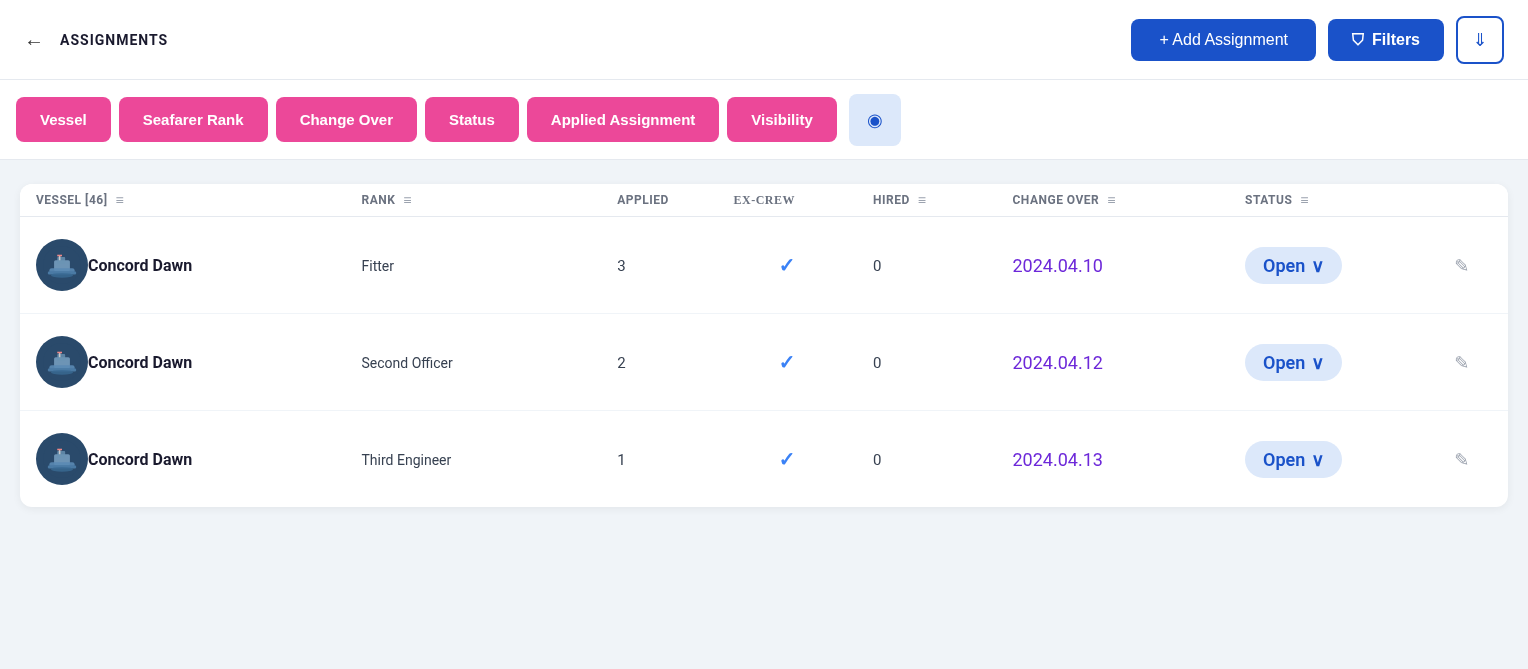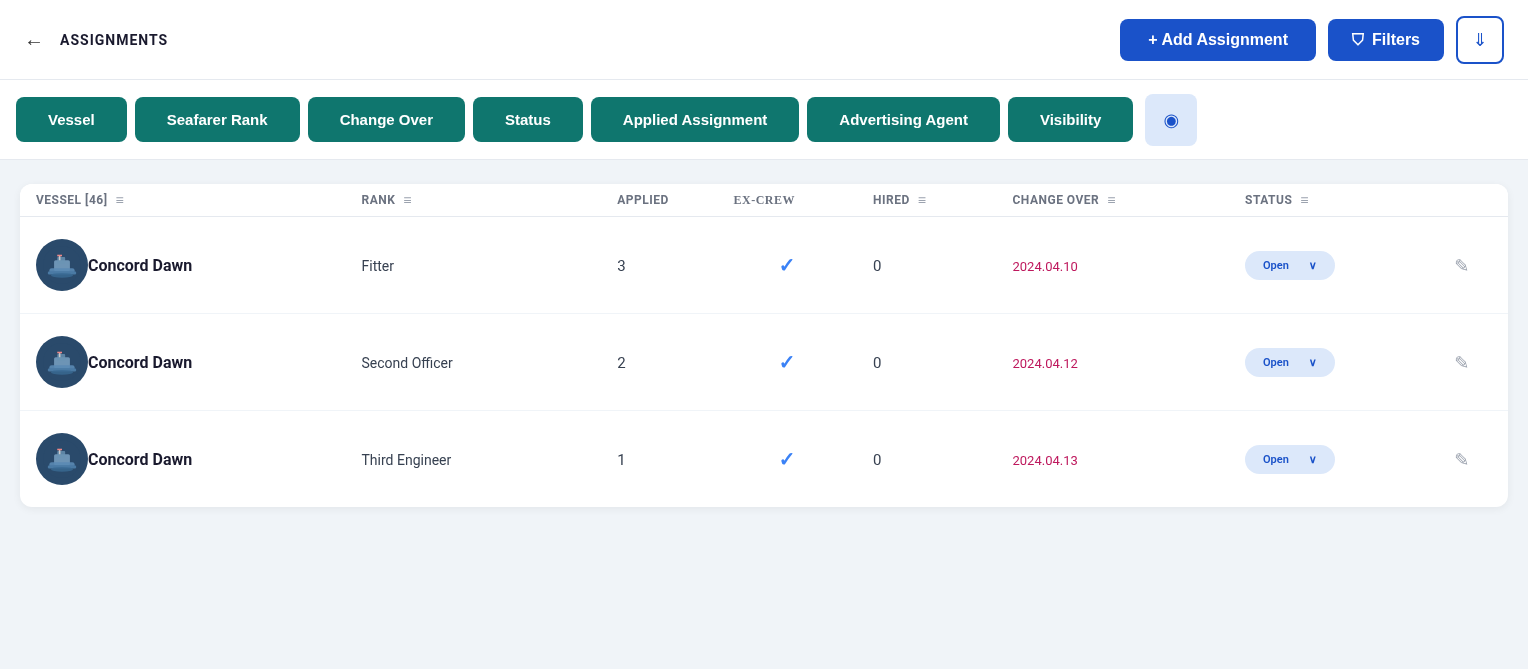--- a/index.html
+++ b/index.html
@@ -46,21 +46,21 @@
       align-items: center;
       gap: 12px;
     }
     .btn-add {
       background: #1a52c9;
       color: #fff;
       border: none;
       border-radius: 8px;
       padding: 12px 28px;
       font-size: 16px;
-      font-weight: 700;
+      font-weight: 400;
       cursor: pointer;
       display: flex;
       align-items: center;
       gap: 8px;
     }
     .btn-filters {
       background: #1a52c9;
       color: #fff;
       border: none;
       border-radius: 8px;
@@ -91,25 +91,25 @@
     .filter-tabs {
       background: #fff;
       display: flex;
       align-items: center;
       padding: 0 16px;
       gap: 8px;
       height: 80px;
       border-bottom: 1px solid #e5e9ef;
     }
     .tab-btn {
-      background: #0f766e;
+      background: #ec4899;
       color: #fff;
       border: none;
       border-radius: 8px;
-      padding: 14px 32px;
+      padding: 14px 24px;
       font-size: 15px;
       font-weight: 600;
       cursor: pointer;
       white-space: nowrap;
     }
     .tab-clear {
       background: #dce8fa;
       color: #1a52c9;
       border: none;
       border-radius: 8px;
@@ -210,32 +210,32 @@
     .check-icon {
       color: #3b82f6;
       font-size: 20px;
       font-weight: 700;
     }
     .hired-text {
       font-size: 15px;
       color: #374151;
     }
     .changeover-text {
-      font-size: 13px;
-      color: #be185d;
+      font-size: 18px;
+      color: #6d28d9;
     }
     .status-badge {
       display: inline-flex;
       align-items: center;
-      gap: 20px;
+      gap: 6px;
       background: #dce8fa;
       color: #1a52c9;
       border-radius: 20px;
       padding: 8px 18px;
-      font-size: 11px;
+      font-size: 18px;
       font-weight: 600;
       cursor: pointer;
       white-space: nowrap;
     }
     .edit-icon {
       color: #9ca3af;
       font-size: 18px;
       cursor: pointer;
     }
 
@@ -271,21 +271,20 @@
     </button>
   </div>
 </div>
 
 <div class="filter-tabs">
   <button class="tab-btn">Vessel</button>
   <button class="tab-btn">Seafarer Rank</button>
   <button class="tab-btn">Change Over</button>
   <button class="tab-btn">Status</button>
   <button class="tab-btn">Applied Assignment</button>
-  <button class="tab-btn">Advertising Agent</button>
   <button class="tab-btn">Visibility</button>
   <button class="tab-clear">
     <span>◉</span>
   </button>
 </div>
 
 <div class="main-content">
   <div class="table-card">
     <table class="assignments-table">
       <thead>

